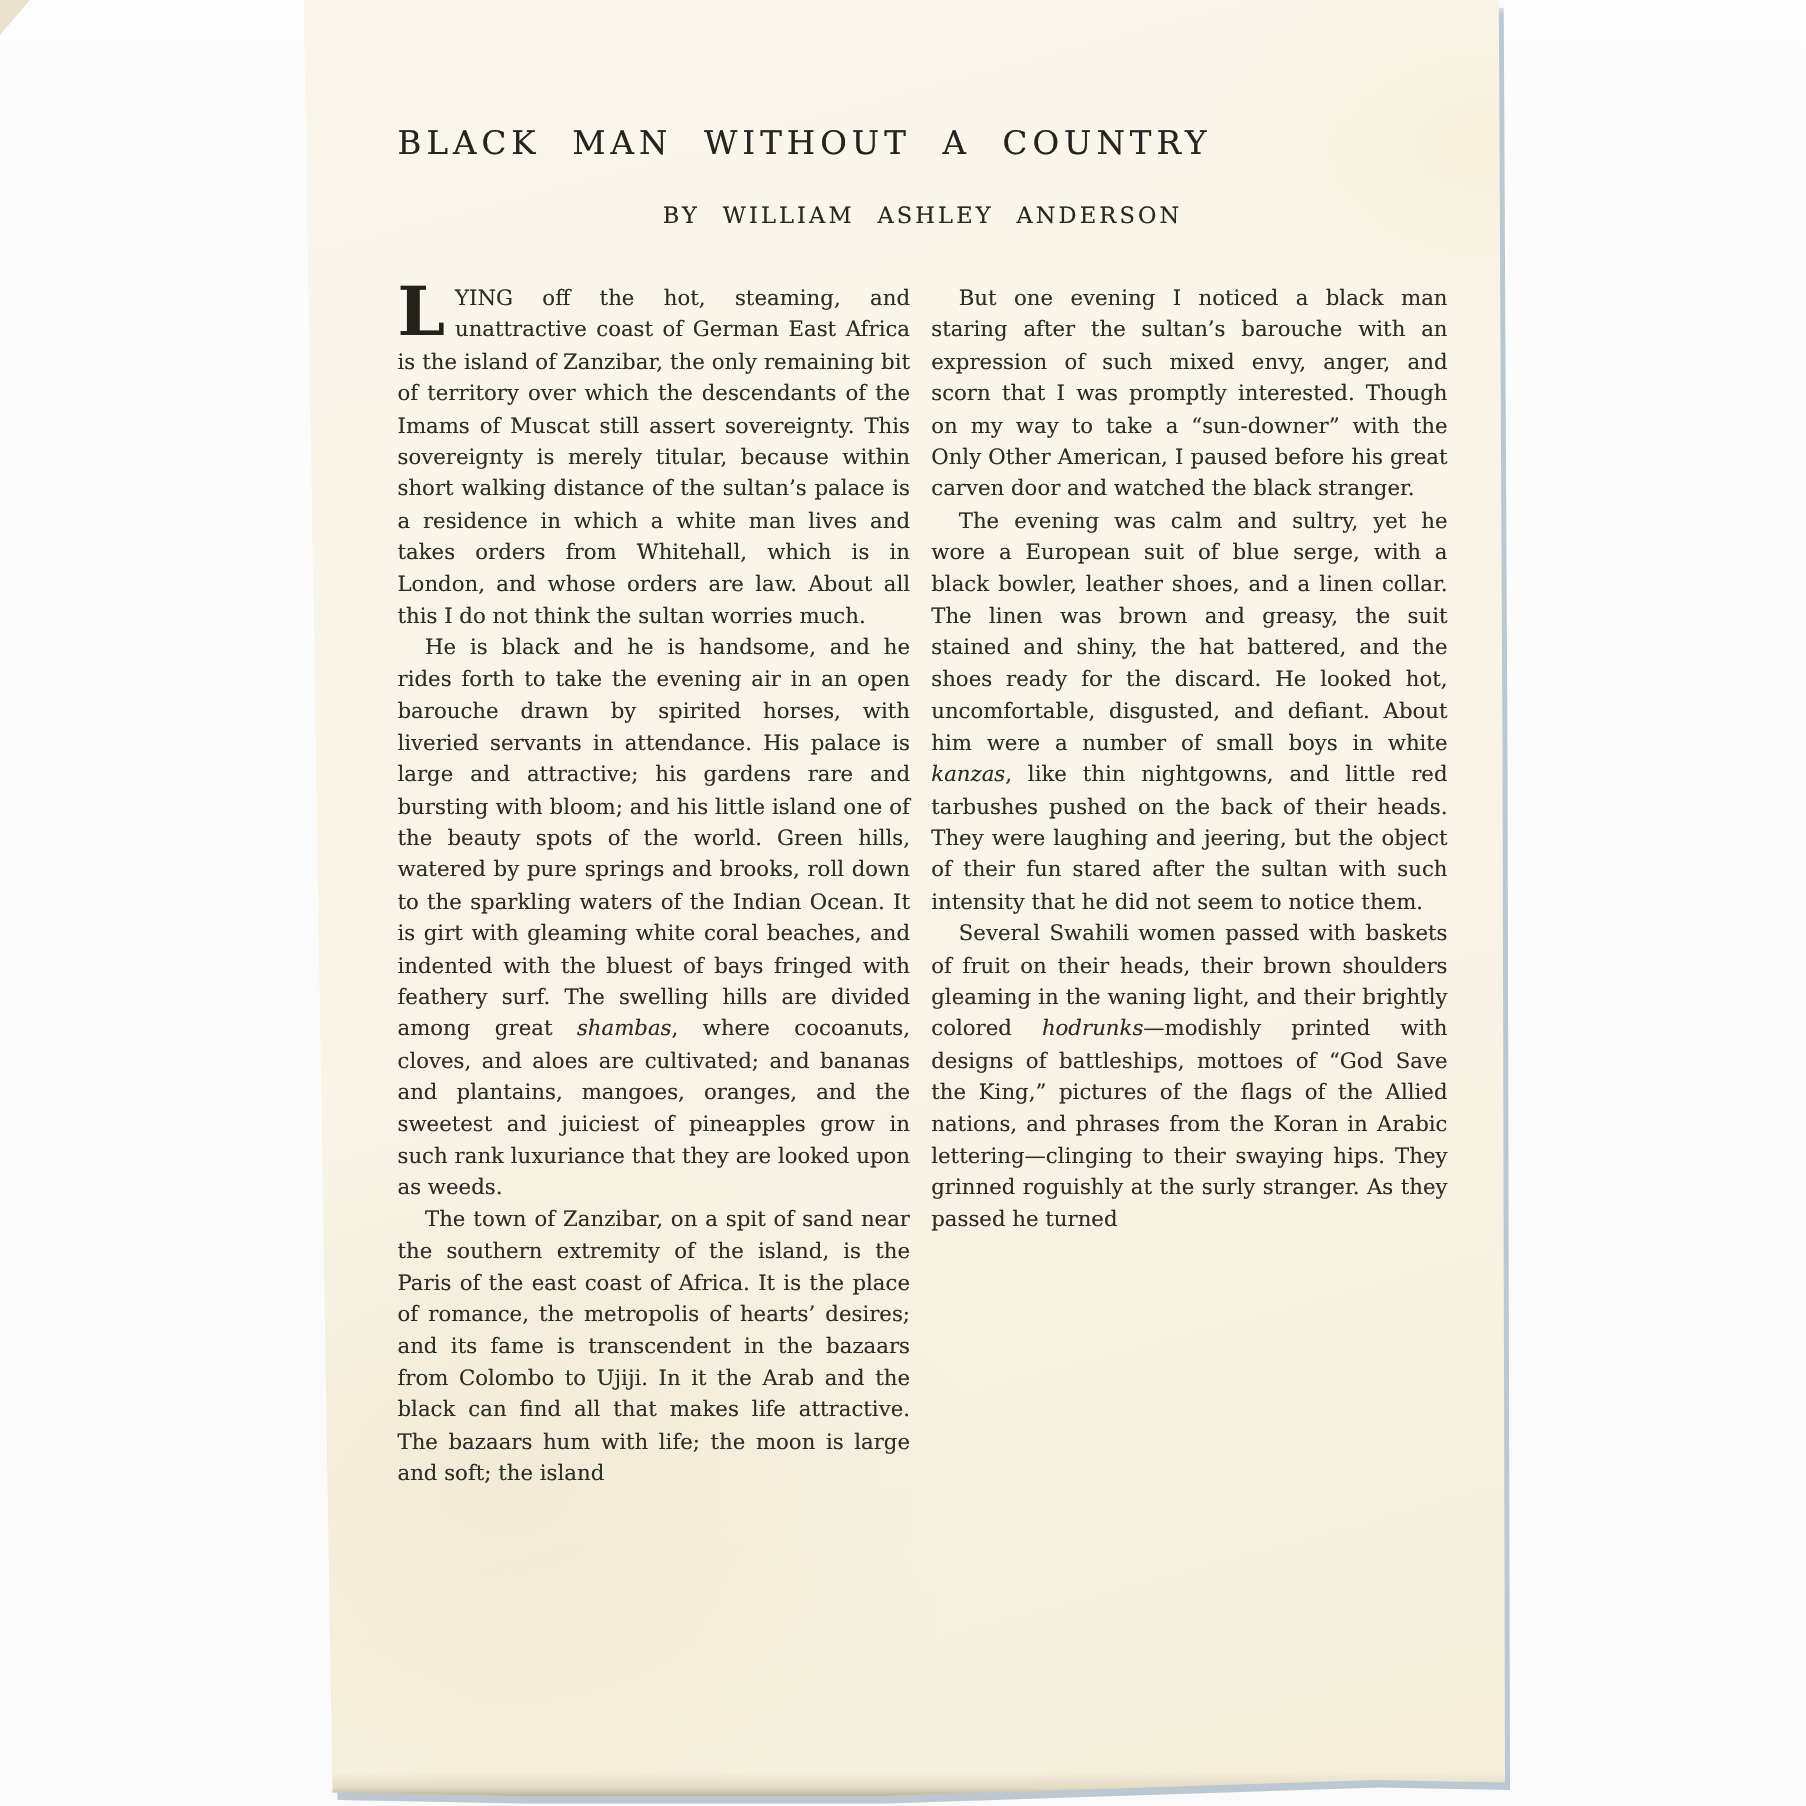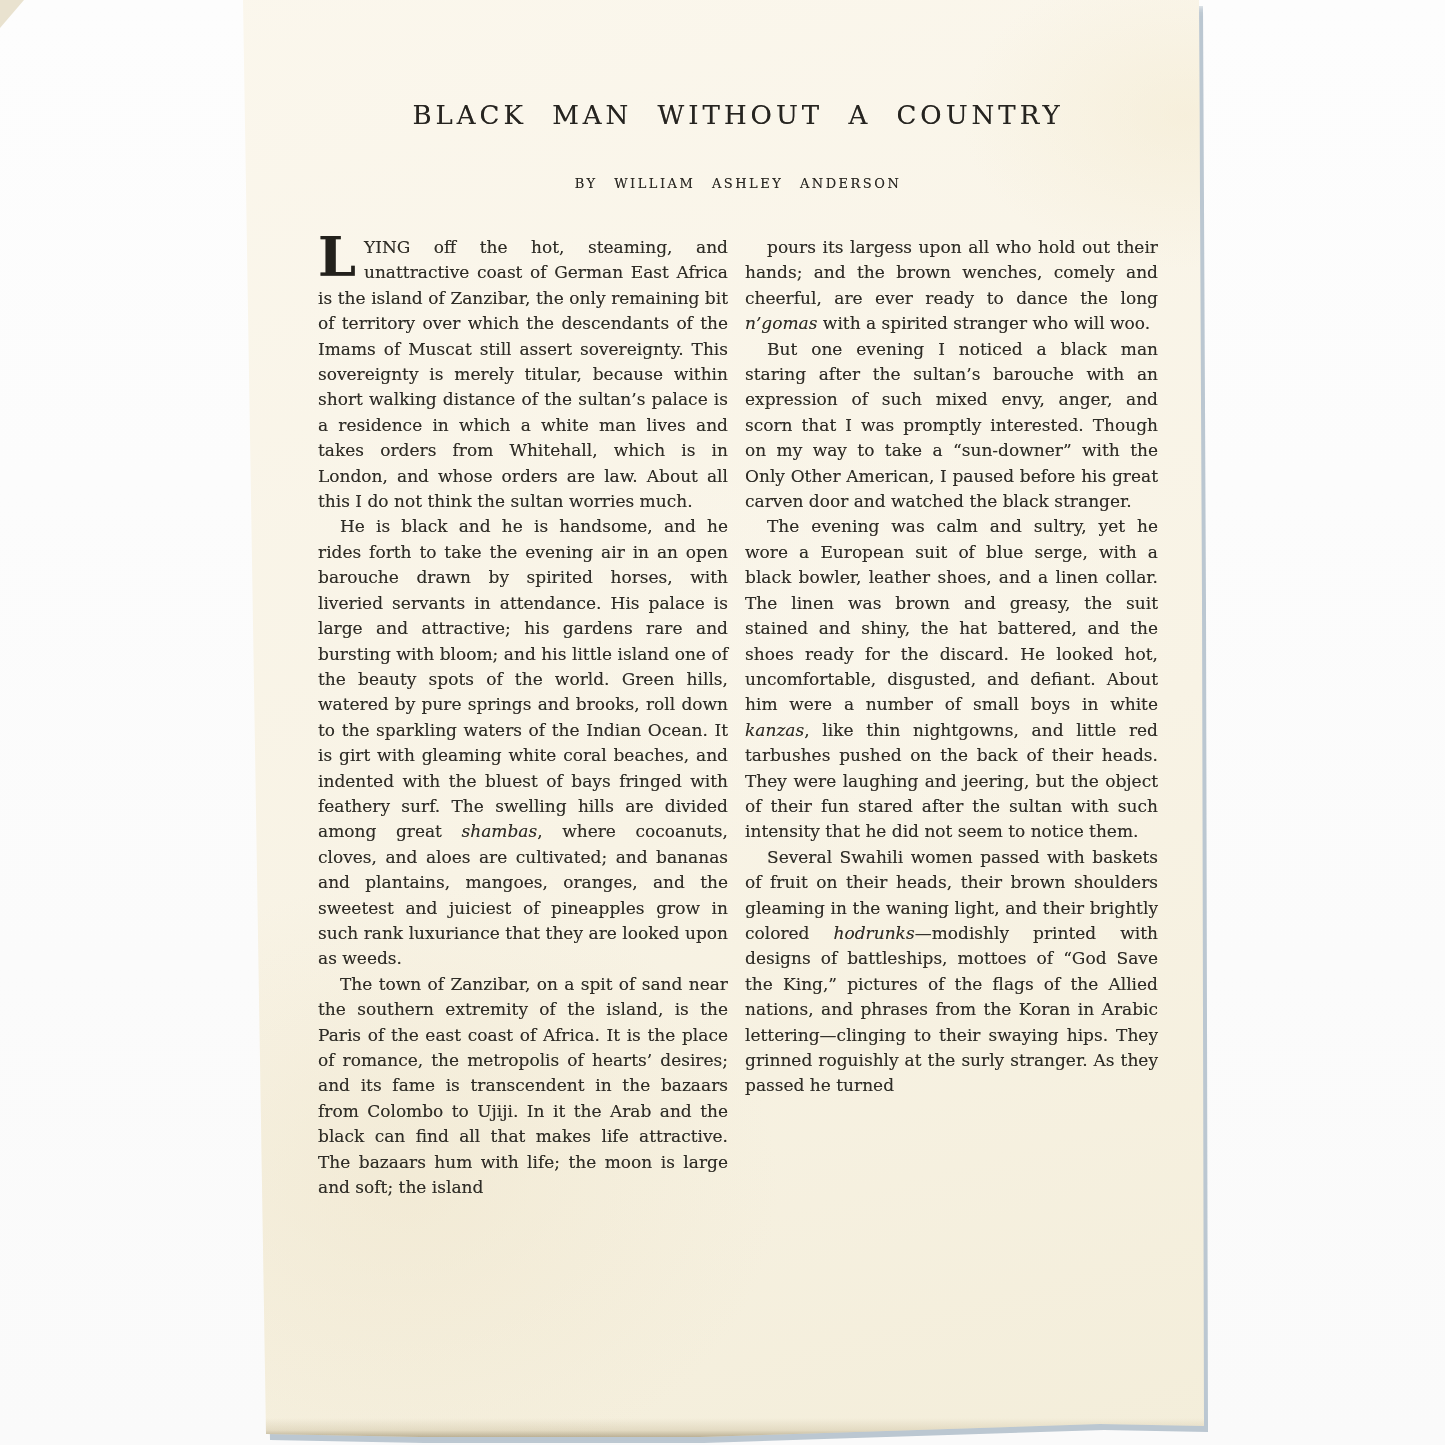--- a/index.html
+++ b/index.html
@@ -57,32 +57,32 @@
   }
   .content {
     position: absolute;
     left: 318px;
     top: 0;
     width: 840px;
     color: #2e2c26;
   }
   .title {
     margin: 100px 0 0 0;
-    text-align: center;
+    text-align: left;
     font-size: 26px;
     font-weight: normal;
     letter-spacing: 4px;
     word-spacing: 13px;
     color: #262420;
     text-shadow: 0 0 0.5px rgba(38,36,32,0.55);
   }
   .byline {
-    margin-top: 46px;
+    margin-top: 32px;
     text-align: center;
-    font-size: 13px;
+    font-size: 18px;
     letter-spacing: 2.5px;
     word-spacing: 10px;
     color: #2a2823;
     text-shadow: 0 0 0.4px rgba(38,36,32,0.5);
   }
   .columns {
     margin-top: 44px;
     display: flex;
     gap: 17px;
   }
@@ -119,21 +119,20 @@
     <div class="content">
       <h1 class="title">BLACK MAN WITHOUT A COUNTRY</h1>
       <div class="byline">BY WILLIAM ASHLEY ANDERSON</div>
       <div class="columns">
         <div class="col col-left">
             <p class="has-dropcap"><span class="dropcap">L</span>YING off the hot, steaming, and unattractive coast of German East Africa is the island of Zanzibar, the only remaining bit of territory over which the descendants of the Imams of Muscat still assert sovereignty. This sovereignty is merely titular, because within short walking distance of the sultan’s palace is a residence in which a white man lives and takes orders from Whitehall, which is in London, and whose orders are law. About all this I do not think the sultan worries much.</p>
             <p>He is black and he is handsome, and he rides forth to take the evening air in an open barouche drawn by spirited horses, with liveried servants in attendance. His palace is large and attractive; his gardens rare and bursting with bloom; and his little island one of the beauty spots of the world. Green hills, watered by pure springs and brooks, roll down to the sparkling waters of the Indian Ocean. It is girt with gleaming white coral beaches, and indented with the bluest of bays fringed with feathery surf. The swelling hills are divided among great <i>shambas</i>, where cocoanuts, cloves, and aloes are cultivated; and bananas and plantains, mangoes, oranges, and the sweetest and juiciest of pineapples grow in such rank luxuriance that they are looked upon as weeds.</p>
             <p>The town of Zanzibar, on a spit of sand near the southern extremity of the island, is the Paris of the east coast of Africa. It is the place of romance, the metropolis of hearts’ desires; and its fame is transcendent in the bazaars from Colombo to Ujiji. In it the Arab and the black can find all that makes life attractive. The bazaars hum with life; the moon is large and soft; the island</p>
           </div>
         <div class="col col-right">
-            <p>pours its largess upon all who hold out their hands; and the brown wenches, comely and cheerful, are ever ready to dance the long <i>n’gomas</i> with a spirited stranger who will woo.</p>
             <p>But one evening I noticed a black man staring after the sultan’s barouche with an expression of such mixed envy, anger, and scorn that I was promptly interested. Though on my way to take a “sun-downer” with the Only Other American, I paused before his great carven door and watched the black stranger.</p>
             <p>The evening was calm and sultry, yet he wore a European suit of blue serge, with a black bowler, leather shoes, and a linen collar. The linen was brown and greasy, the suit stained and shiny, the hat battered, and the shoes ready for the discard. He looked hot, uncomfortable, disgusted, and defiant. About him were a number of small boys in white <i>kanzas</i>, like thin nightgowns, and little red tarbushes pushed on the back of their heads. They were laughing and jeering, but the object of their fun stared after the sultan with such intensity that he did not seem to notice them.</p>
             <p>Several Swahili women passed with baskets of fruit on their heads, their brown shoulders gleaming in the waning light, and their brightly colored <i>hodrunks</i>—modishly printed with designs of battleships, mottoes of “God Save the King,” pictures of the flags of the Allied nations, and phrases from the Koran in Arabic lettering—clinging to their swaying hips. They grinned roguishly at the surly stranger. As they passed he turned</p>
           </div>
       </div>
     </div>
     <div class="bottom-edge"></div>
   </div>
 </div>
 

